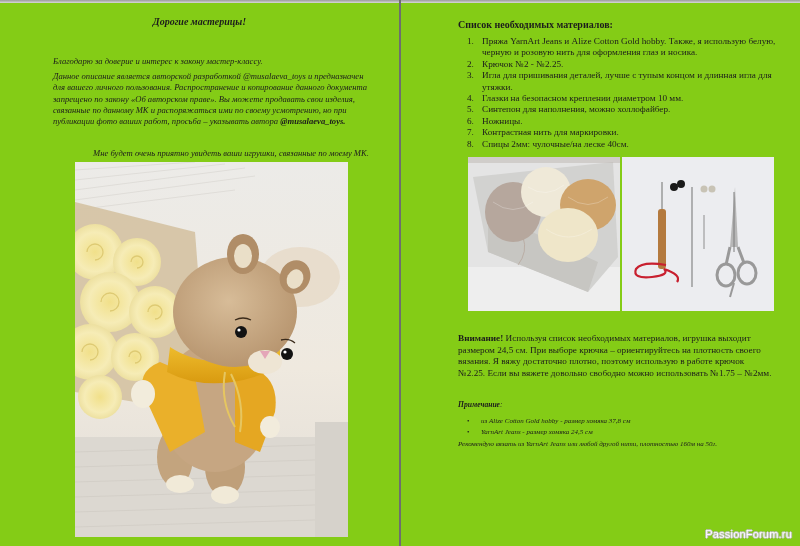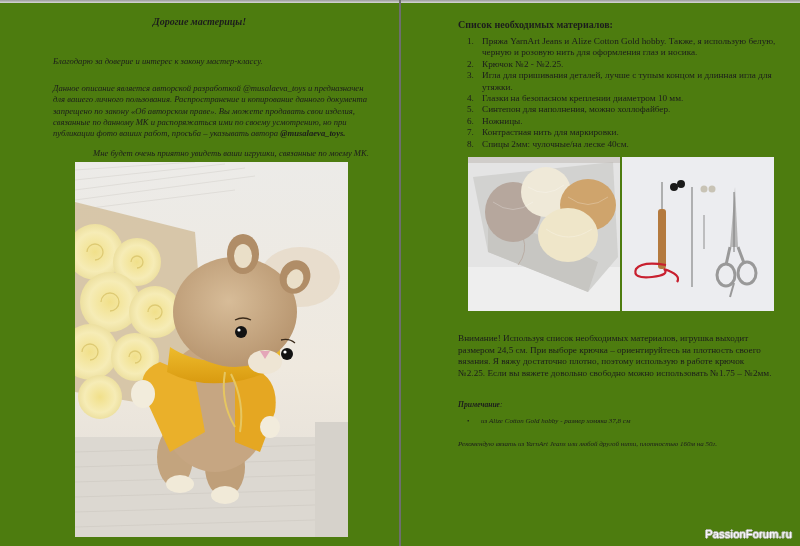--- a/index.html
+++ b/index.html
@@ -1,42 +1,42 @@
 <!DOCTYPE html>
 <html><head>
   <meta charset="utf-8">
   <style>
     * { box-sizing: border-box; margin: 0; padding: 0; }
     html, body { width: 800px; height: 546px; overflow: hidden; background: #ffffff; }
     body { position: relative; font-family: "Liberation Serif", "DejaVu Serif", serif; color: #1c1c1c; }
     .topbar { position: absolute; left: 0; top: 0; width: 800px; height: 3px; background: linear-gradient(#9a9a9a, #d8d8d8); }
-    .page { position: absolute; top: 3px; height: 543px; background: #4d7c0f; }
+    .page { position: absolute; top: 3px; height: 543px; background: #84cc16; }
     .page-left { left: 0; width: 399px; }
     .page-right { left: 401px; width: 399px; }
     .divider { position: absolute; left: 399px; top: 0; width: 2px; height: 546px; background: #6e6e6e; }
 
     
     .l-title { position: absolute; left: 0; width: 399px; top: 13px; text-align: center; font-size: 10px; font-weight: bold; font-style: italic; }
     .l-body { position: absolute; left: 53px; width: 318px; font-size: 8.6px; font-style: italic; line-height: 11.3px; }
     .l-p1 { top: 53px; }
-    .l-p2 { top: 80px; }
+    .l-p2 { top: 68px; }
     .l-p3 { top: 145px; margin-left: 40px; }
     .handle-bold { font-weight: bold; font-style: italic; }
 
     .photo-hamster { position: absolute; left: 75px; top: 159px; width: 273px; height: 375px; overflow: hidden; background: #e9e4dc; }
 
     
     .r-title { position: absolute; left: 57px; top: 16px; font-size: 10px; font-weight: bold; }
     .r-list { position: absolute; left: 66px; top: 33px; width: 320px; font-size: 9.2px; line-height: 11.4px; list-style: none; }
     .r-list li { position: relative; padding-left: 15px; }
     .r-list li .num { position: absolute; left: 0; top: 0; }
     .photo-yarn { position: absolute; left: 67px; top: 154px; width: 152px; height: 154px; overflow: hidden; background: #dcdcdc; }
     .photo-tools { position: absolute; left: 221px; top: 154px; width: 152px; height: 154px; overflow: hidden; background: #ebedf0; }
     .r-warn { position: absolute; left: 57px; top: 330px; width: 315px; font-size: 9.2px; line-height: 11.6px; }
-    .r-warn b { font-weight: normal; }
+    .r-warn b { font-weight: bold; }
     .r-note-title { position: absolute; left: 57px; top: 397px; font-size: 7.6px; font-weight: bold; font-style: italic; }
     .r-note-list { position: absolute; left: 66px; top: 413px; font-size: 7px; font-style: italic; line-height: 11px; list-style: none; }
     .r-note-list li { position: relative; padding-left: 14px; }
     .r-note-list li::before { content: "•"; position: absolute; left: 0; top: 0; font-style: normal; }
     .r-reco { position: absolute; left: 57px; top: 437px; font-size: 7px; font-style: italic; }
 
     .watermark { position: absolute; right: 8px; bottom: 6px; font-family: "Liberation Sans", sans-serif; font-size: 11px; color: #ffffff;
       text-shadow: -1px 0 #bdbdbd, 1px 0 #bdbdbd, 0 -1px #bdbdbd, 0 1px #bdbdbd; letter-spacing: 0.2px; padding-left: 30px; }
     svg { display: block; }
   </style>
@@ -215,17 +215,18 @@
       <path d="M108 90 L104 108 M116 90 L122 106" stroke="#999" stroke-width="3"></path>
       <line x1="112" y1="126" x2="108" y2="140" stroke="#999" stroke-width="2"></line>
     </svg>
   </div>
 
   <p class="r-warn"><b>Внимание!</b><span> Используя список необходимых материалов, игрушка выходит размером 24,5 см. При выборе крючка – ориентируйтесь на плотность своего вязания. Я вяжу достаточно плотно, поэтому использую в работе крючок №2.25. Если вы вяжете довольно свободно можно использовать №1.75 – №2мм.</span></p>
 
   <div class="r-note-title"><span>Примечание</span><span style="font-weight:normal">:</span></div>
   <ul class="r-note-list">
     <li>из Alize Cotton Gold hobby - размер хомяка 37,8 см</li>
+    <li>YarnArt Jeans - размер хомяка 24,5 см</li>
   </ul>
   <p class="r-reco">Рекомендую вязать из YarnArt Jeans или любой другой нити, плотностью 160м на 50г.</p>
 </div>
 
 <div class="watermark">PassionForum.ru</div>
 
 </body></html>

